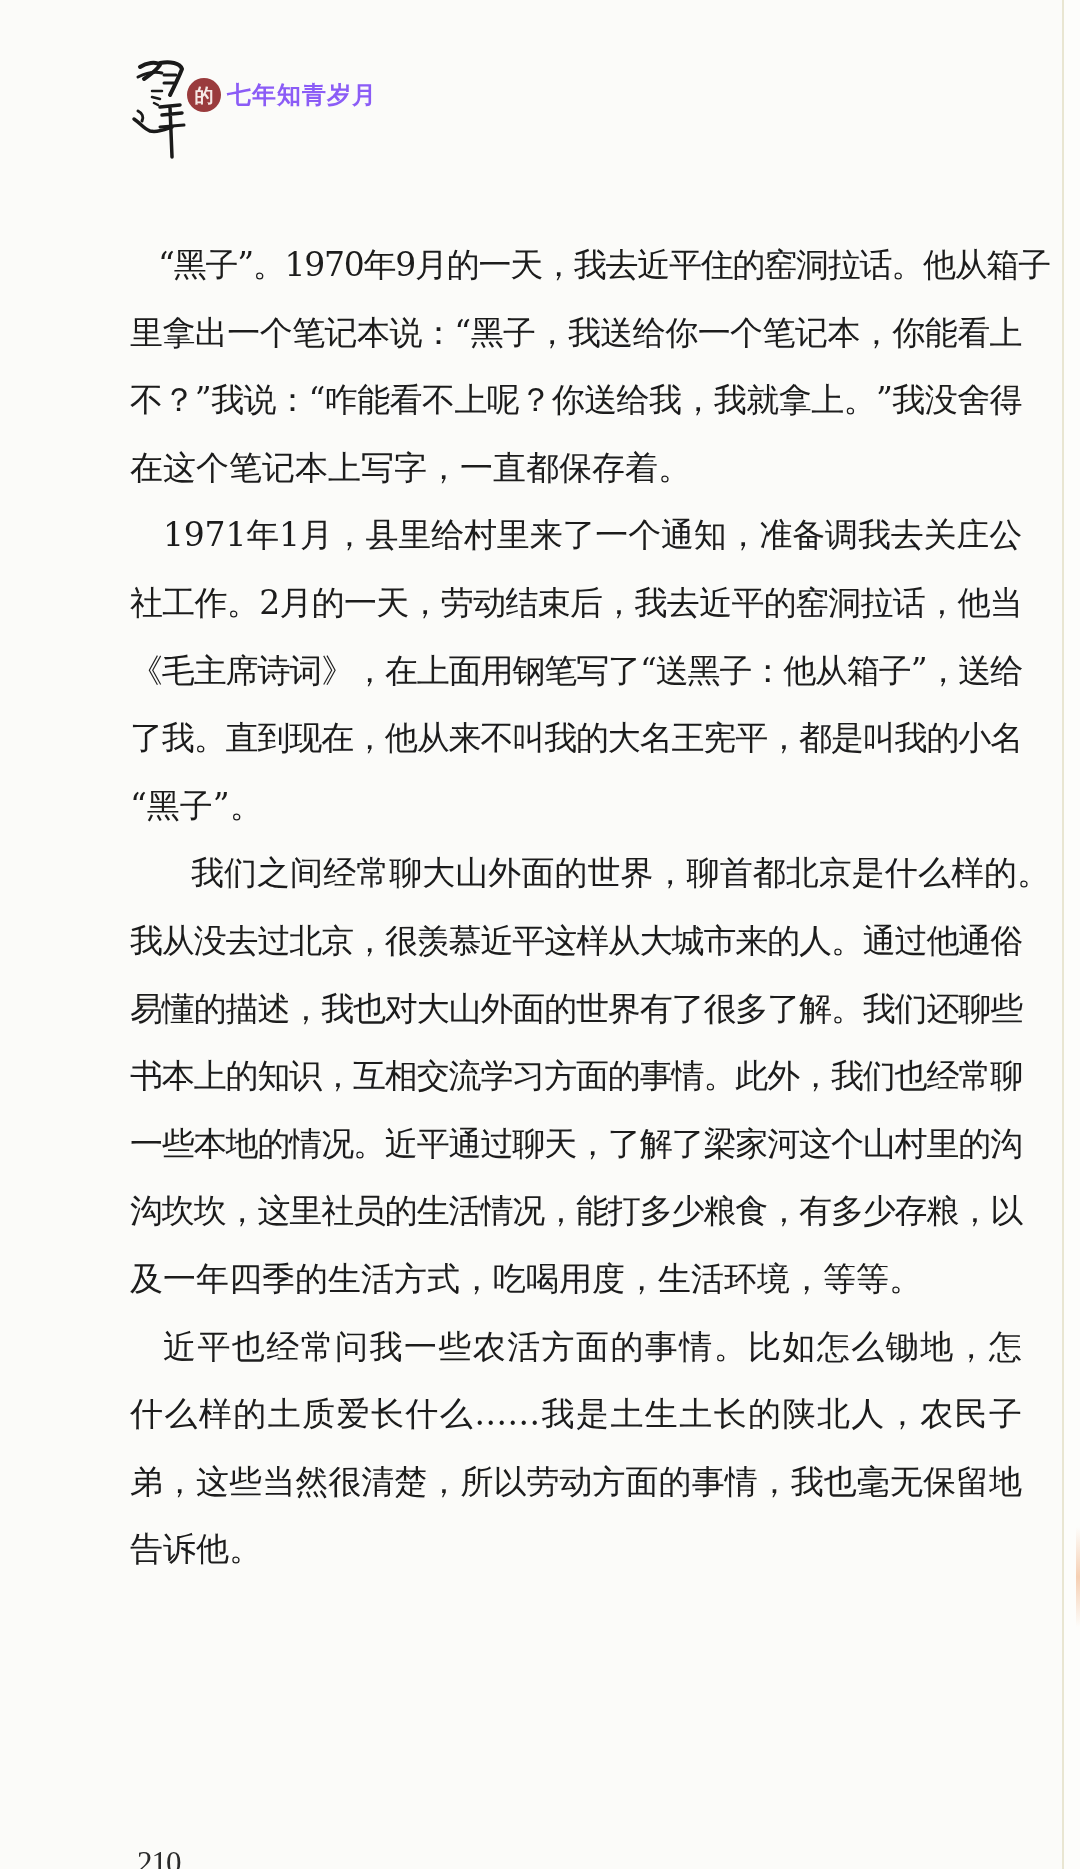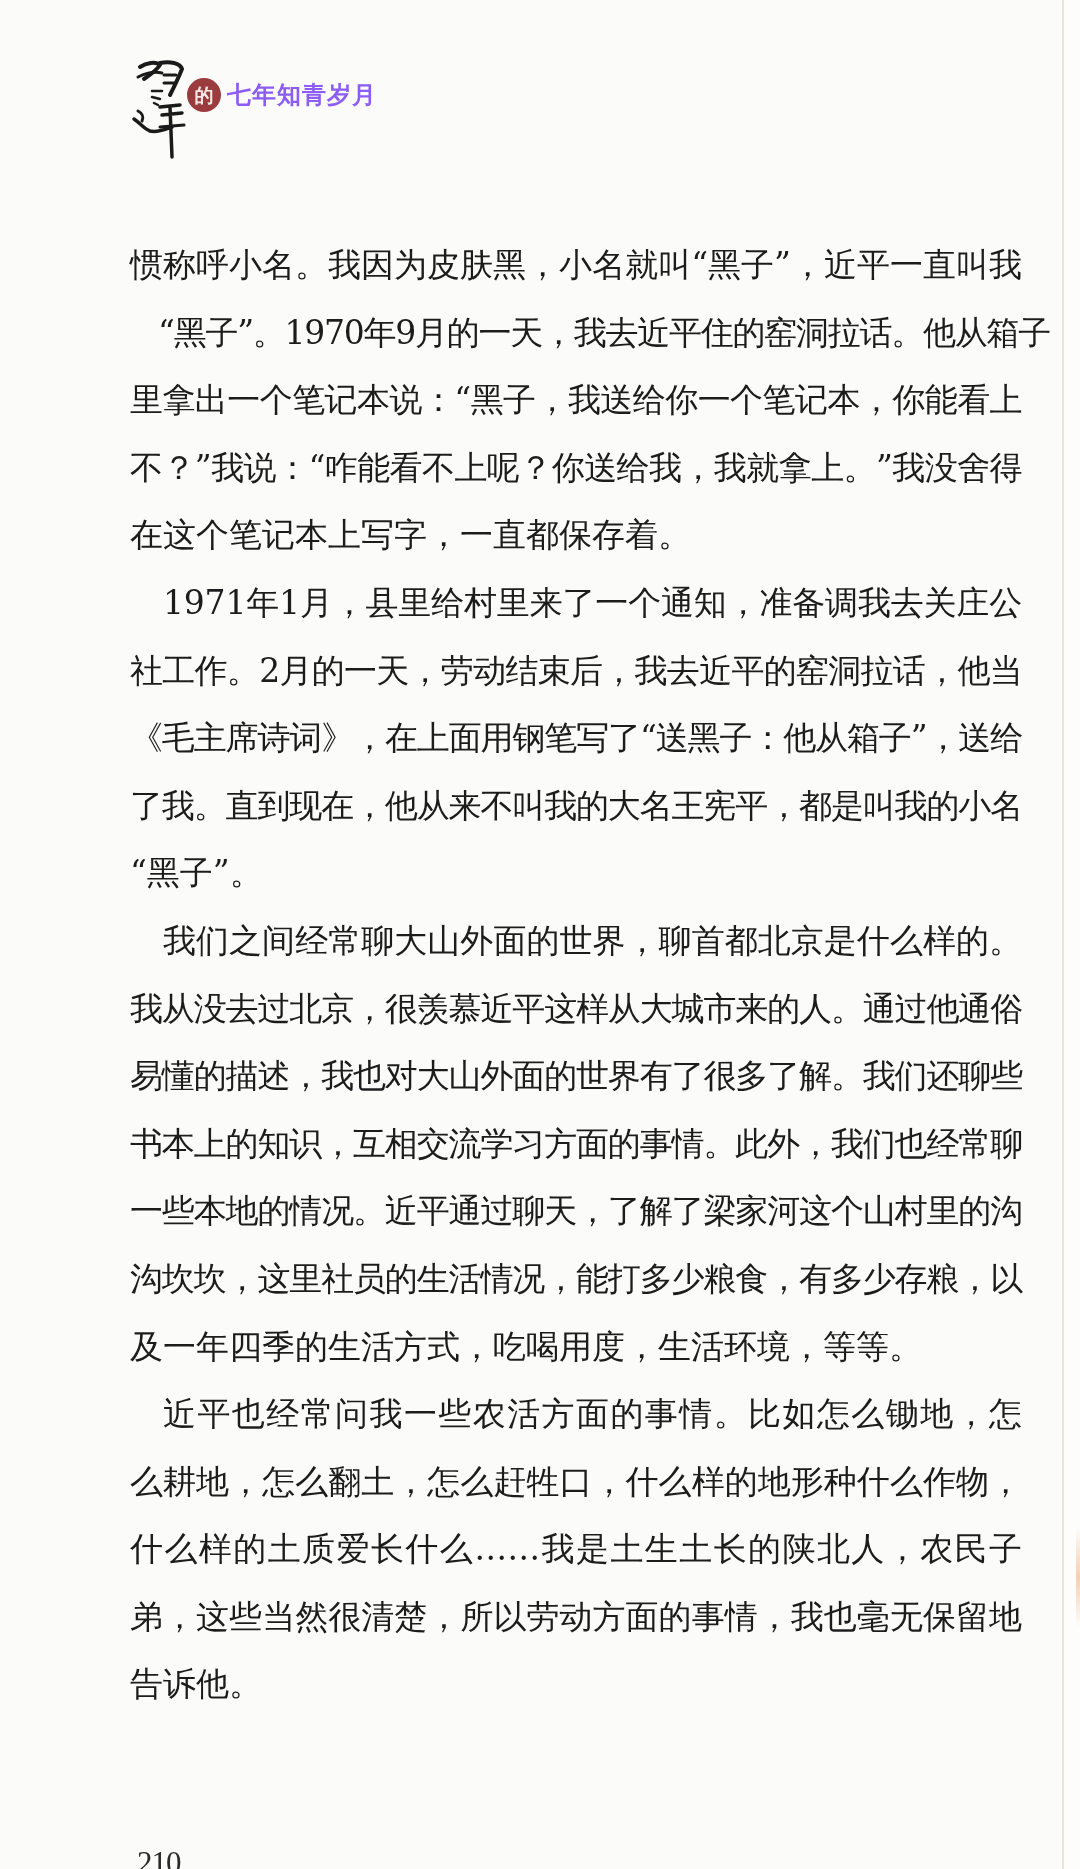--- a/index.html
+++ b/index.html
@@ -142,40 +142,38 @@
         <path d="M30 50 L50 48 M32 58 L52 56 M40 50 L42 100" stroke-width="3.5"></path>
         <path d="M30 70 L54 68" stroke-width="3"></path>
       </g>
     </svg>
   </div>
   <div class="seal">的</div>
   <div class="book-title">七年知青岁月</div>
 </header>
 
 <main class="body-text">
-  <div class="line"><span style="white-space: nowrap; letter-spacing: 0px; display: inline-block; width: 892px;">惯称呼小名。我因为皮肤黑，小名就叫“黑子”，近平一直叫我</span></div>
   <div class="line"><span style="white-space: nowrap; letter-spacing: -1.29115px; display: inline-block; width: 892px; margin-left: 28px;">“黑子”。1970年9月的一天，我去近平住的窑洞拉话。他从箱子</span></div>
   <div class="line"><span style="white-space: nowrap; letter-spacing: -0.587963px; display: inline-block; width: 892px;">里拿出一个笔记本说：“黑子，我送给你一个笔记本，你能看上</span></div>
   <div class="line"><span style="white-space: nowrap; letter-spacing: -0.59375px; display: inline-block; width: 892px;">不？”我说：“咋能看不上呢？你送给我，我就拿上。”我没舍得</span></div>
   <div class="line last"><span style="white-space: nowrap; letter-spacing: 0px; font-family: Liberation Mono, monospace;">在这个笔记本上写字，一直都保存着。</span></div>
 
   <div class="line indent"><span style="white-space: nowrap; letter-spacing: -0.184606px; display: inline-block; width: 859px;">1971年1月，县里给村里来了一个通知，准备调我去关庄公</span></div>
   <div class="line"><span style="white-space: nowrap; letter-spacing: -0.740741px; display: inline-block; width: 892px;">社工作。2月的一天，劳动结束后，我去近平的窑洞拉话，他当</span></div>
   <div class="line"><span style="white-space: nowrap; letter-spacing: -1.16964px; display: inline-block; width: 892px;">《毛主席诗词》，在上面用钢笔写了“送黑子：他从箱子”，送给</span></div>
   <div class="line"><span style="white-space: nowrap; letter-spacing: -1.18519px; display: inline-block; width: 892px;">了我。直到现在，他从来不叫我的大名王宪平，都是叫我的小名</span></div>
   <div class="line last"><span style="white-space: nowrap; letter-spacing: 0px;">“黑子”。</span></div>
 
-  <div class="line indent"><span style="white-space: nowrap; letter-spacing: 0px; display: inline-block; width: 859px;">我们之间经常聊大山外面的世界，聊首都北京是什么样的。</span></div>
+  <div class="line indent"><span style="white-space: nowrap; letter-spacing: 0px; display: inline-block; width: 859px; margin-left: 28px;">我们之间经常聊大山外面的世界，聊首都北京是什么样的。</span></div>
   <div class="line"><span style="white-space: nowrap; letter-spacing: -1.18519px; display: inline-block; width: 892px;">我从没去过北京，很羡慕近平这样从大城市来的人。通过他通俗</span></div>
   <div class="line"><span style="white-space: nowrap; letter-spacing: -1.18519px; display: inline-block; width: 892px;">易懂的描述，我也对大山外面的世界有了很多了解。我们还聊些</span></div>
   <div class="line"><span style="white-space: nowrap; letter-spacing: -1.18519px; display: inline-block; width: 892px;">书本上的知识，互相交流学习方面的事情。此外，我们也经常聊</span></div>
   <div class="line"><span style="white-space: nowrap; letter-spacing: -1.18519px; display: inline-block; width: 892px;">一些本地的情况。近平通过聊天，了解了梁家河这个山村里的沟</span></div>
   <div class="line"><span style="white-space: nowrap; letter-spacing: -1.18519px; display: inline-block; width: 892px;">沟坎坎，这里社员的生活情况，能打多少粮食，有多少存粮，以</span></div>
   <div class="line last"><span style="white-space: nowrap; letter-spacing: 0px;">及一年四季的生活方式，吃喝用度，生活环境，等等。</span></div>
 
   <div class="line indent"><span style="white-space: nowrap; letter-spacing: 0px; display: inline-block; width: 859px;">近平也经常问我一些农活方面的事情。比如怎么锄地，怎</span></div>
-  <div class="line"><span style="white-space: nowrap; letter-spacing: 0px; display: inline-block; width: 892px;">么耕地，怎么翻土，怎么赶牲口，什么样的地形种什么作物，</span></div>
   <div class="line"><span style="white-space: nowrap; letter-spacing: 0px; display: inline-block; width: 892px;">什么样的土质爱长什么……我是土生土长的陕北人，农民子</span></div>
   <div class="line"><span style="white-space: nowrap; letter-spacing: 0px; display: inline-block; width: 892px;">弟，这些当然很清楚，所以劳动方面的事情，我也毫无保留地</span></div>
   <div class="line last"><span style="white-space: nowrap; letter-spacing: 0px;">告诉他。</span></div>
 </main>
 
 <div class="page-number">210</div>
 
 </body></html>

